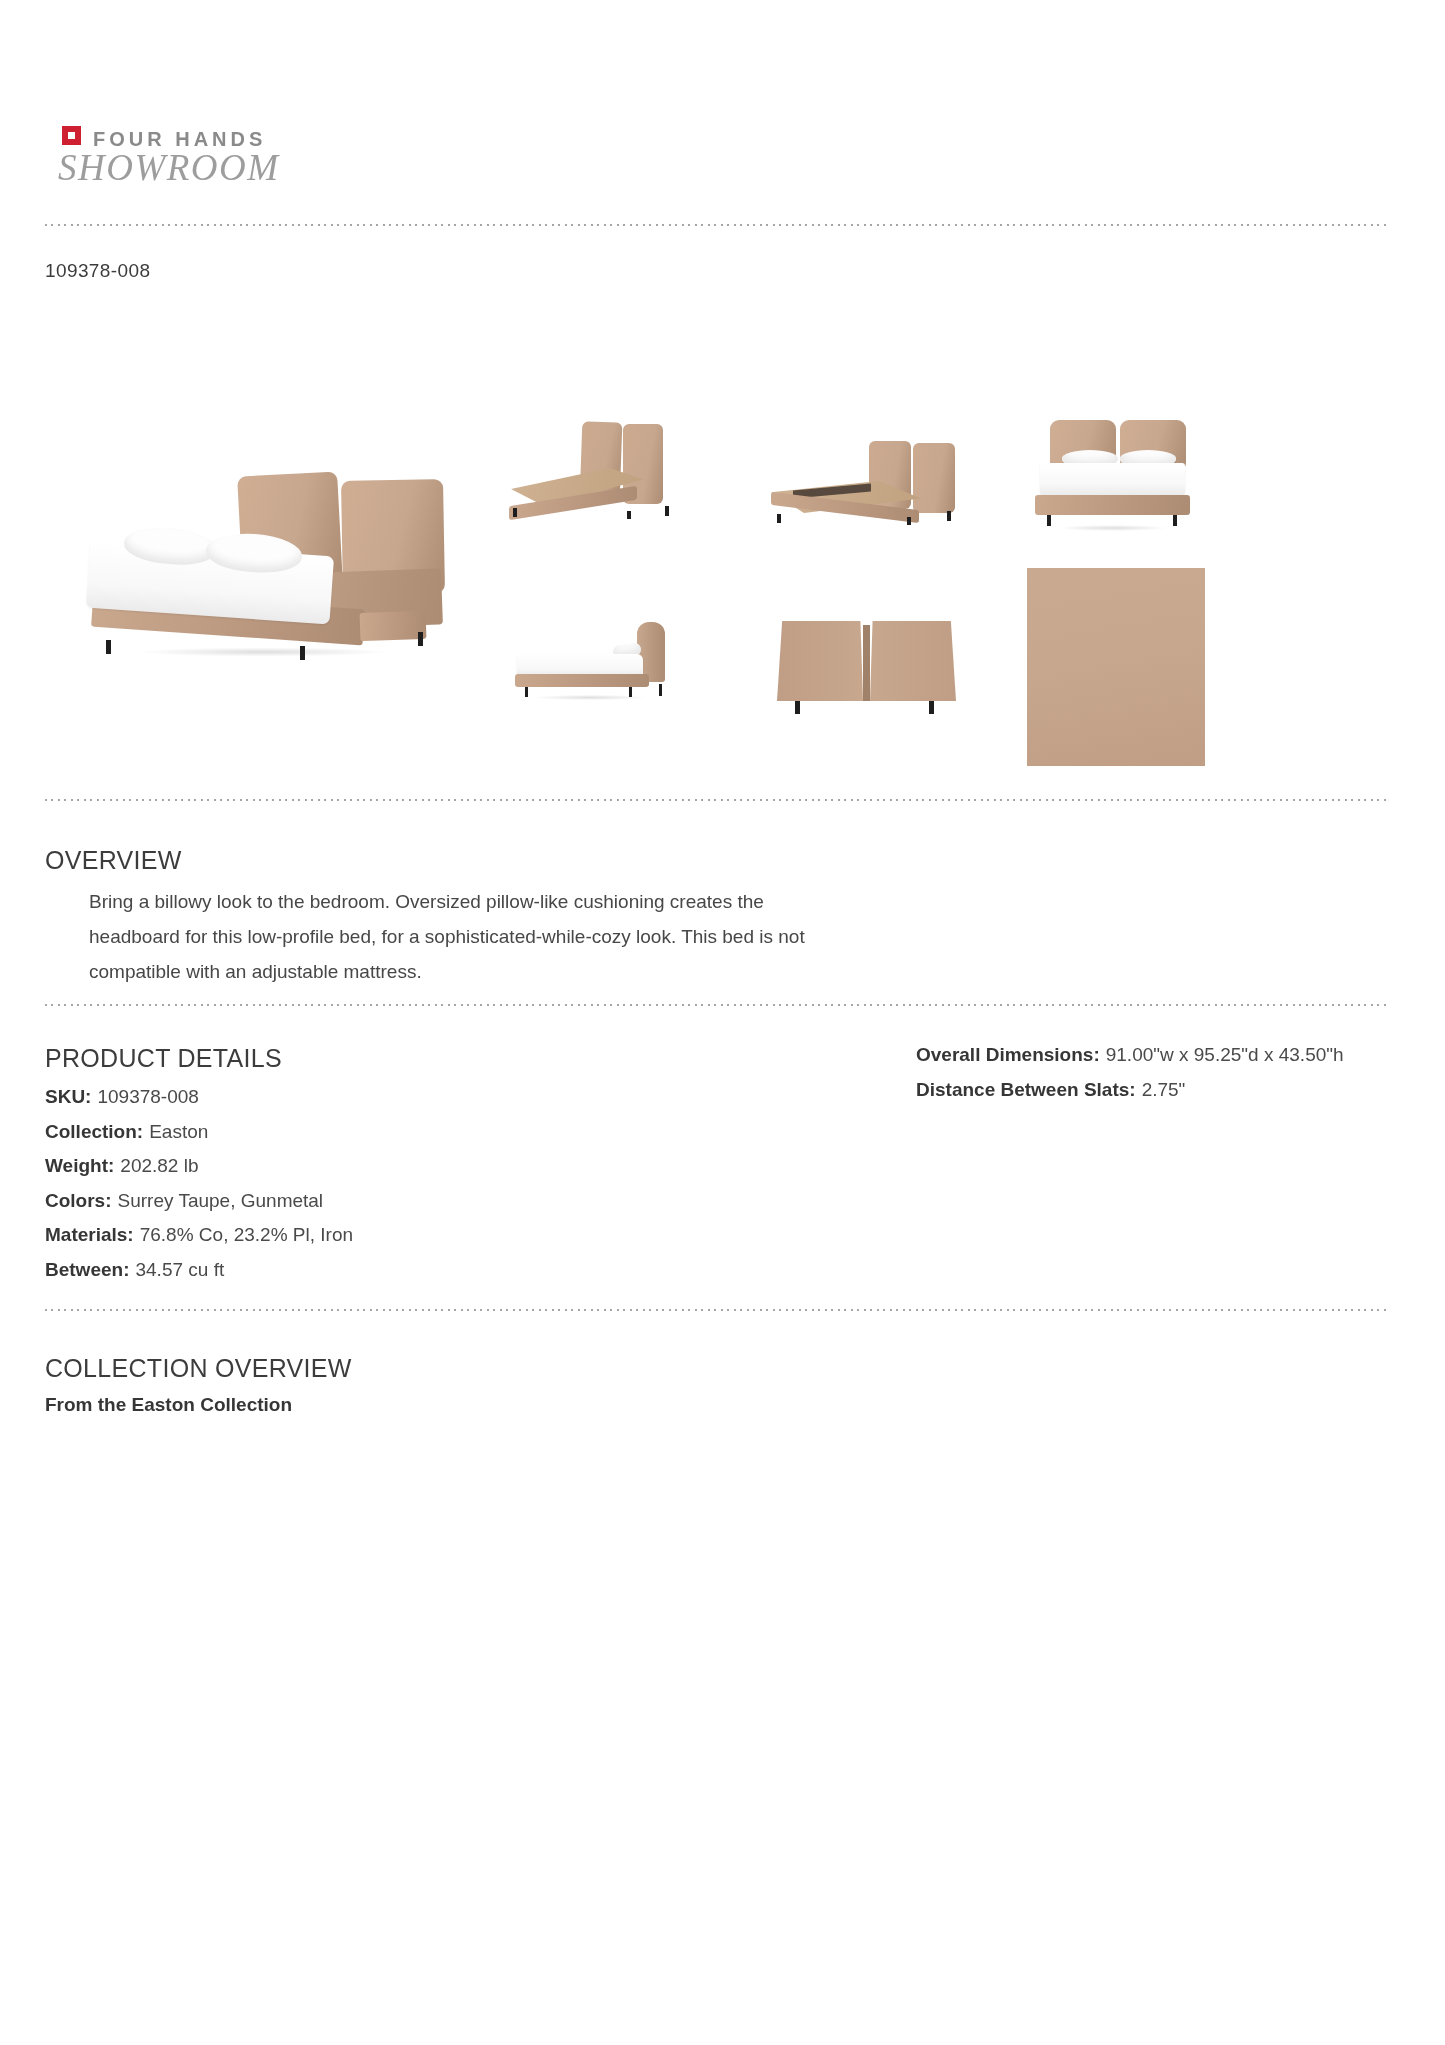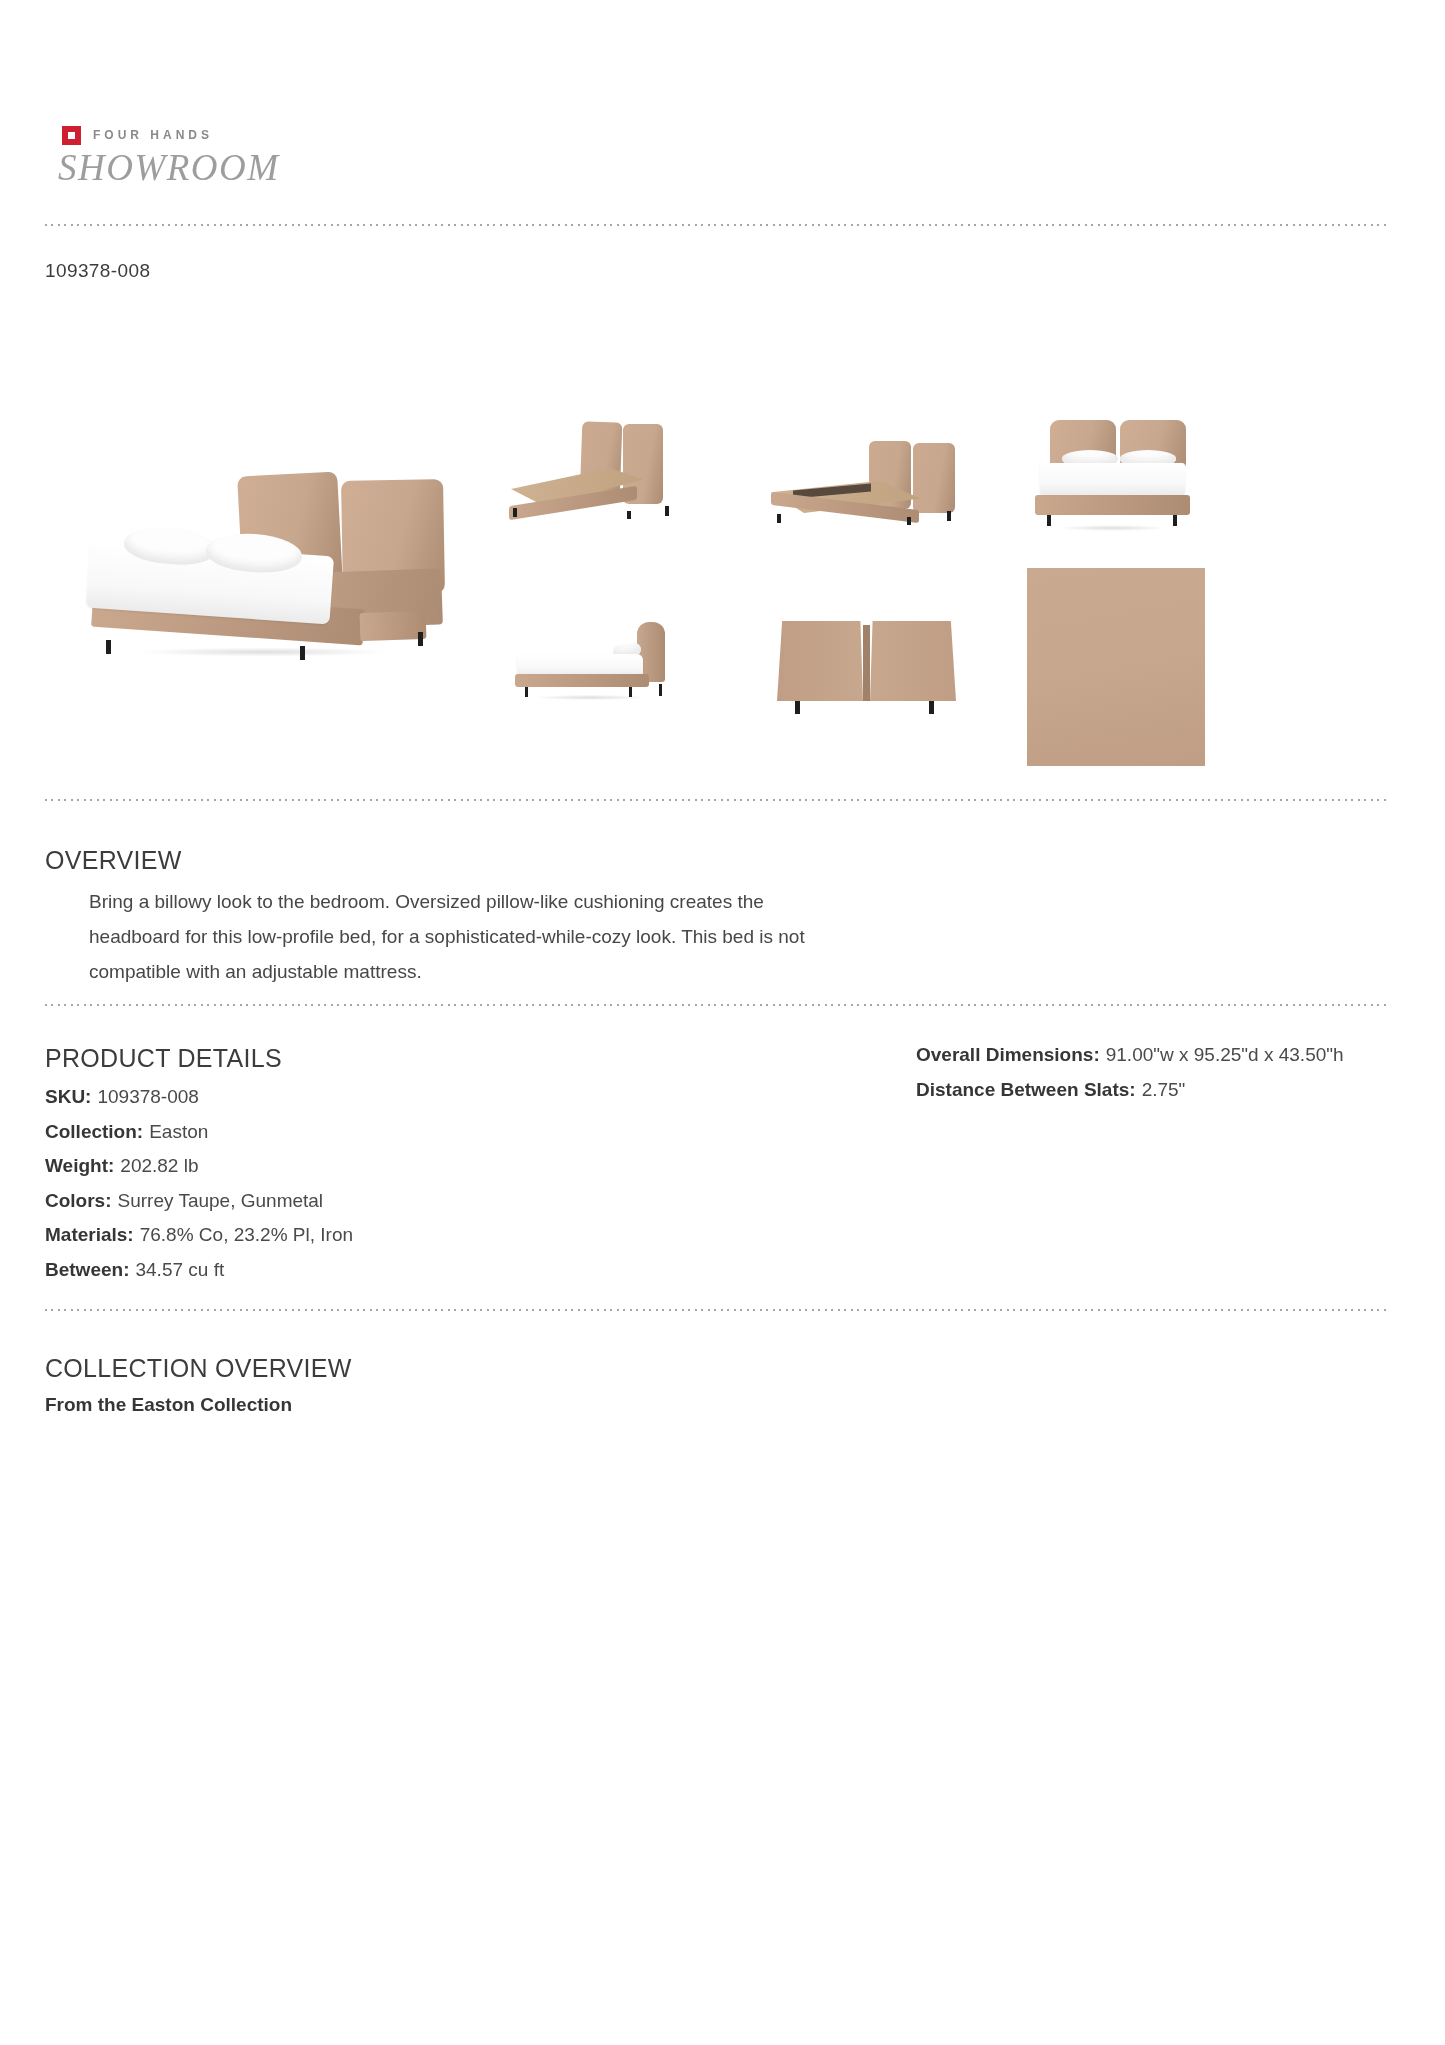--- a/index.html
+++ b/index.html
@@ -3,21 +3,21 @@
 <meta charset="utf-8">
 <style>
   html,body{margin:0;padding:0;background:#fff;}
   .page{position:relative;width:1445px;height:2045px;background:#ffffff;overflow:hidden;
         font-family:"Liberation Sans", sans-serif;color:var(--body-text,#474747);}
 
   
   .logo-mark{position:absolute;left:62px;top:126px;width:19px;height:19px;
              background:var(--accent-red,#ce2030);display:flex;align-items:center;justify-content:center;}
   .logo-mark .inner{width:7px;height:7px;background:#ffffff;display:block;}
-  .brand-name{position:absolute;left:93px;top:128px;font-size:12px;font-weight:600;
+  .brand-name{position:absolute;left:93px;top:128px;font-size:20px;font-weight:600;
               letter-spacing:4px;color:var(--brand-gray,#8a8a8a);}
   .showroom{position:absolute;left:58px;top:146px;font-family:"Liberation Serif", serif;
             font-size:37px;letter-spacing:1.5px;color:var(--showroom-gray,#9d9d9d);font-style:italic;}
 
   
   .divider{position:absolute;left:45px;width:1345px;height:2px;opacity:.8;
            background-image:repeating-linear-gradient(90deg,var(--divider,#8f8f8f) 0,var(--divider,#8f8f8f) 2px,transparent 2px,transparent 6.5px);}
   .d1{top:224px;} .d2{top:799px;} .d3{top:1004px;} .d4{top:1309px;}
 
   

